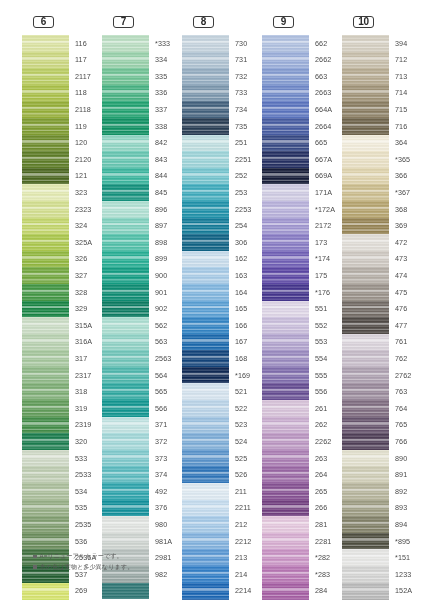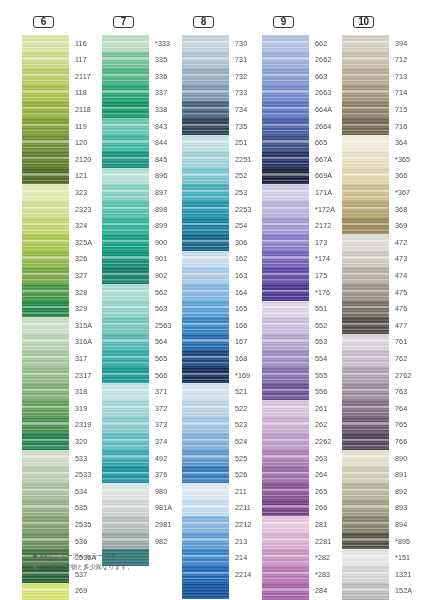--- a/index.html
+++ b/index.html
@@ -395,20 +395,28 @@
         <div class="swatch-list">
           <div class="row">
             <div class="chip" style="background: rgb(184, 221, 192);">
               <div class="thread"></div>
               <div class="gloss"></div>
               <div class="gloss2"></div>
             </div>
             <div class="code">*333</div>
           </div>
           <div class="row">
+            <div class="chip" style="background: rgb(150, 208, 169);">
+              <div class="thread"></div>
+              <div class="gloss"></div>
+              <div class="gloss2"></div>
+            </div>
+            <div class="code">334</div>
+          </div>
+          <div class="row">
             <div class="chip" style="background: rgb(108, 193, 146);">
               <div class="thread"></div>
               <div class="gloss"></div>
               <div class="gloss2"></div>
             </div>
             <div class="code">335</div>
           </div>
           <div class="row">
             <div class="chip" style="background: rgb(67, 176, 127);">
               <div class="thread"></div>
@@ -425,20 +433,28 @@
             </div>
             <div class="code">337</div>
           </div>
           <div class="row">
             <div class="chip" style="background: rgb(11, 143, 96);">
               <div class="thread"></div>
               <div class="gloss"></div>
               <div class="gloss2"></div>
             </div>
             <div class="code">338</div>
+          </div>
+          <div class="row">
+            <div class="chip" style="background: rgb(141, 212, 194);">
+              <div class="thread"></div>
+              <div class="gloss"></div>
+              <div class="gloss2"></div>
+            </div>
+            <div class="code">842</div>
           </div>
           <div class="row">
             <div class="chip" style="background: rgb(99, 197, 176);">
               <div class="thread"></div>
               <div class="gloss"></div>
               <div class="gloss2"></div>
             </div>
             <div class="code">843</div>
           </div>
           <div class="row">
@@ -877,20 +893,28 @@
           </div>
           <div class="row">
             <div class="chip" style="background: rgb(195, 219, 238);">
               <div class="thread"></div>
               <div class="gloss"></div>
               <div class="gloss2"></div>
             </div>
             <div class="code">2211</div>
           </div>
           <div class="row">
+            <div class="chip" style="background: rgb(163, 200, 231);">
+              <div class="thread"></div>
+              <div class="gloss"></div>
+              <div class="gloss2"></div>
+            </div>
+            <div class="code">212</div>
+          </div>
+          <div class="row">
             <div class="chip" style="background: rgb(127, 176, 221);">
               <div class="thread"></div>
               <div class="gloss"></div>
               <div class="gloss2"></div>
             </div>
             <div class="code">2212</div>
           </div>
           <div class="row">
             <div class="chip" style="background: rgb(87, 150, 211);">
               <div class="thread"></div>
@@ -1462,21 +1486,21 @@
               <div class="gloss2"></div>
             </div>
             <div class="code">*151</div>
           </div>
           <div class="row">
             <div class="chip" style="background: rgb(211, 211, 210);">
               <div class="thread"></div>
               <div class="gloss"></div>
               <div class="gloss2"></div>
             </div>
-            <div class="code">1321</div>
+            <div class="code">1233</div>
           </div>
           <div class="row">
             <div class="chip" style="background: rgb(184, 184, 184);">
               <div class="thread"></div>
               <div class="gloss"></div>
               <div class="gloss2"></div>
             </div>
             <div class="code">152A</div>
           </div>
           <div class="row">

